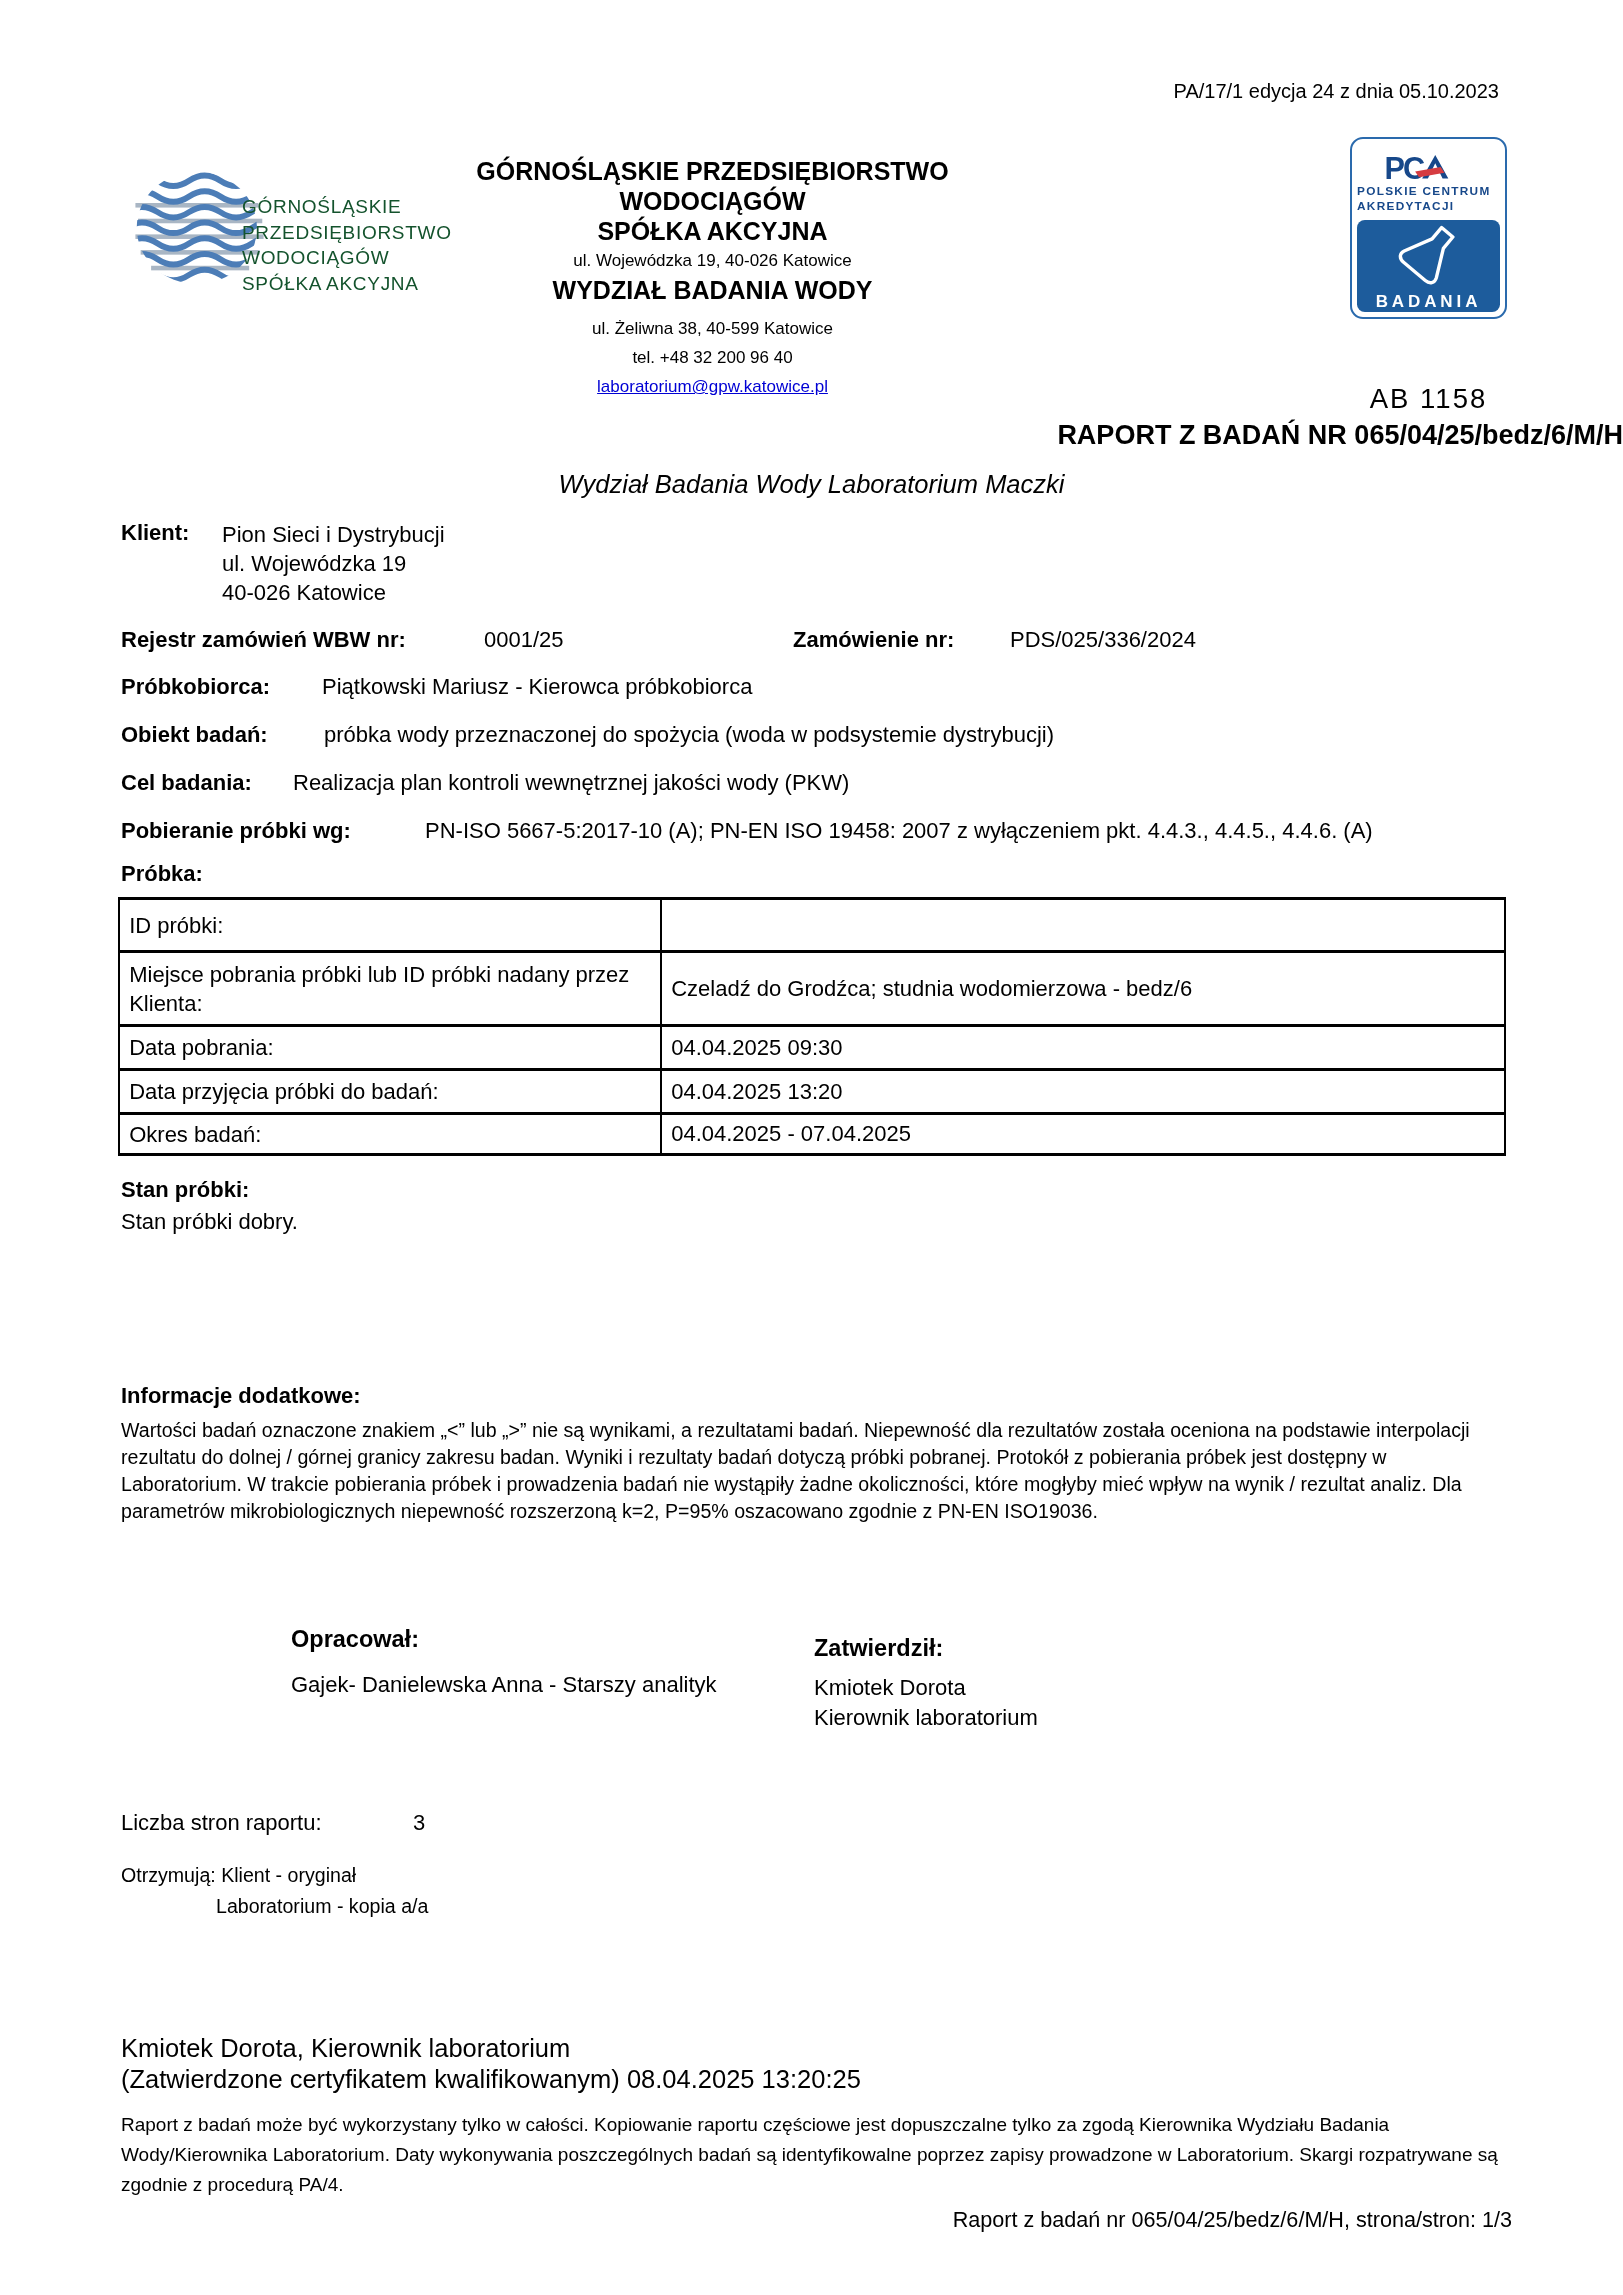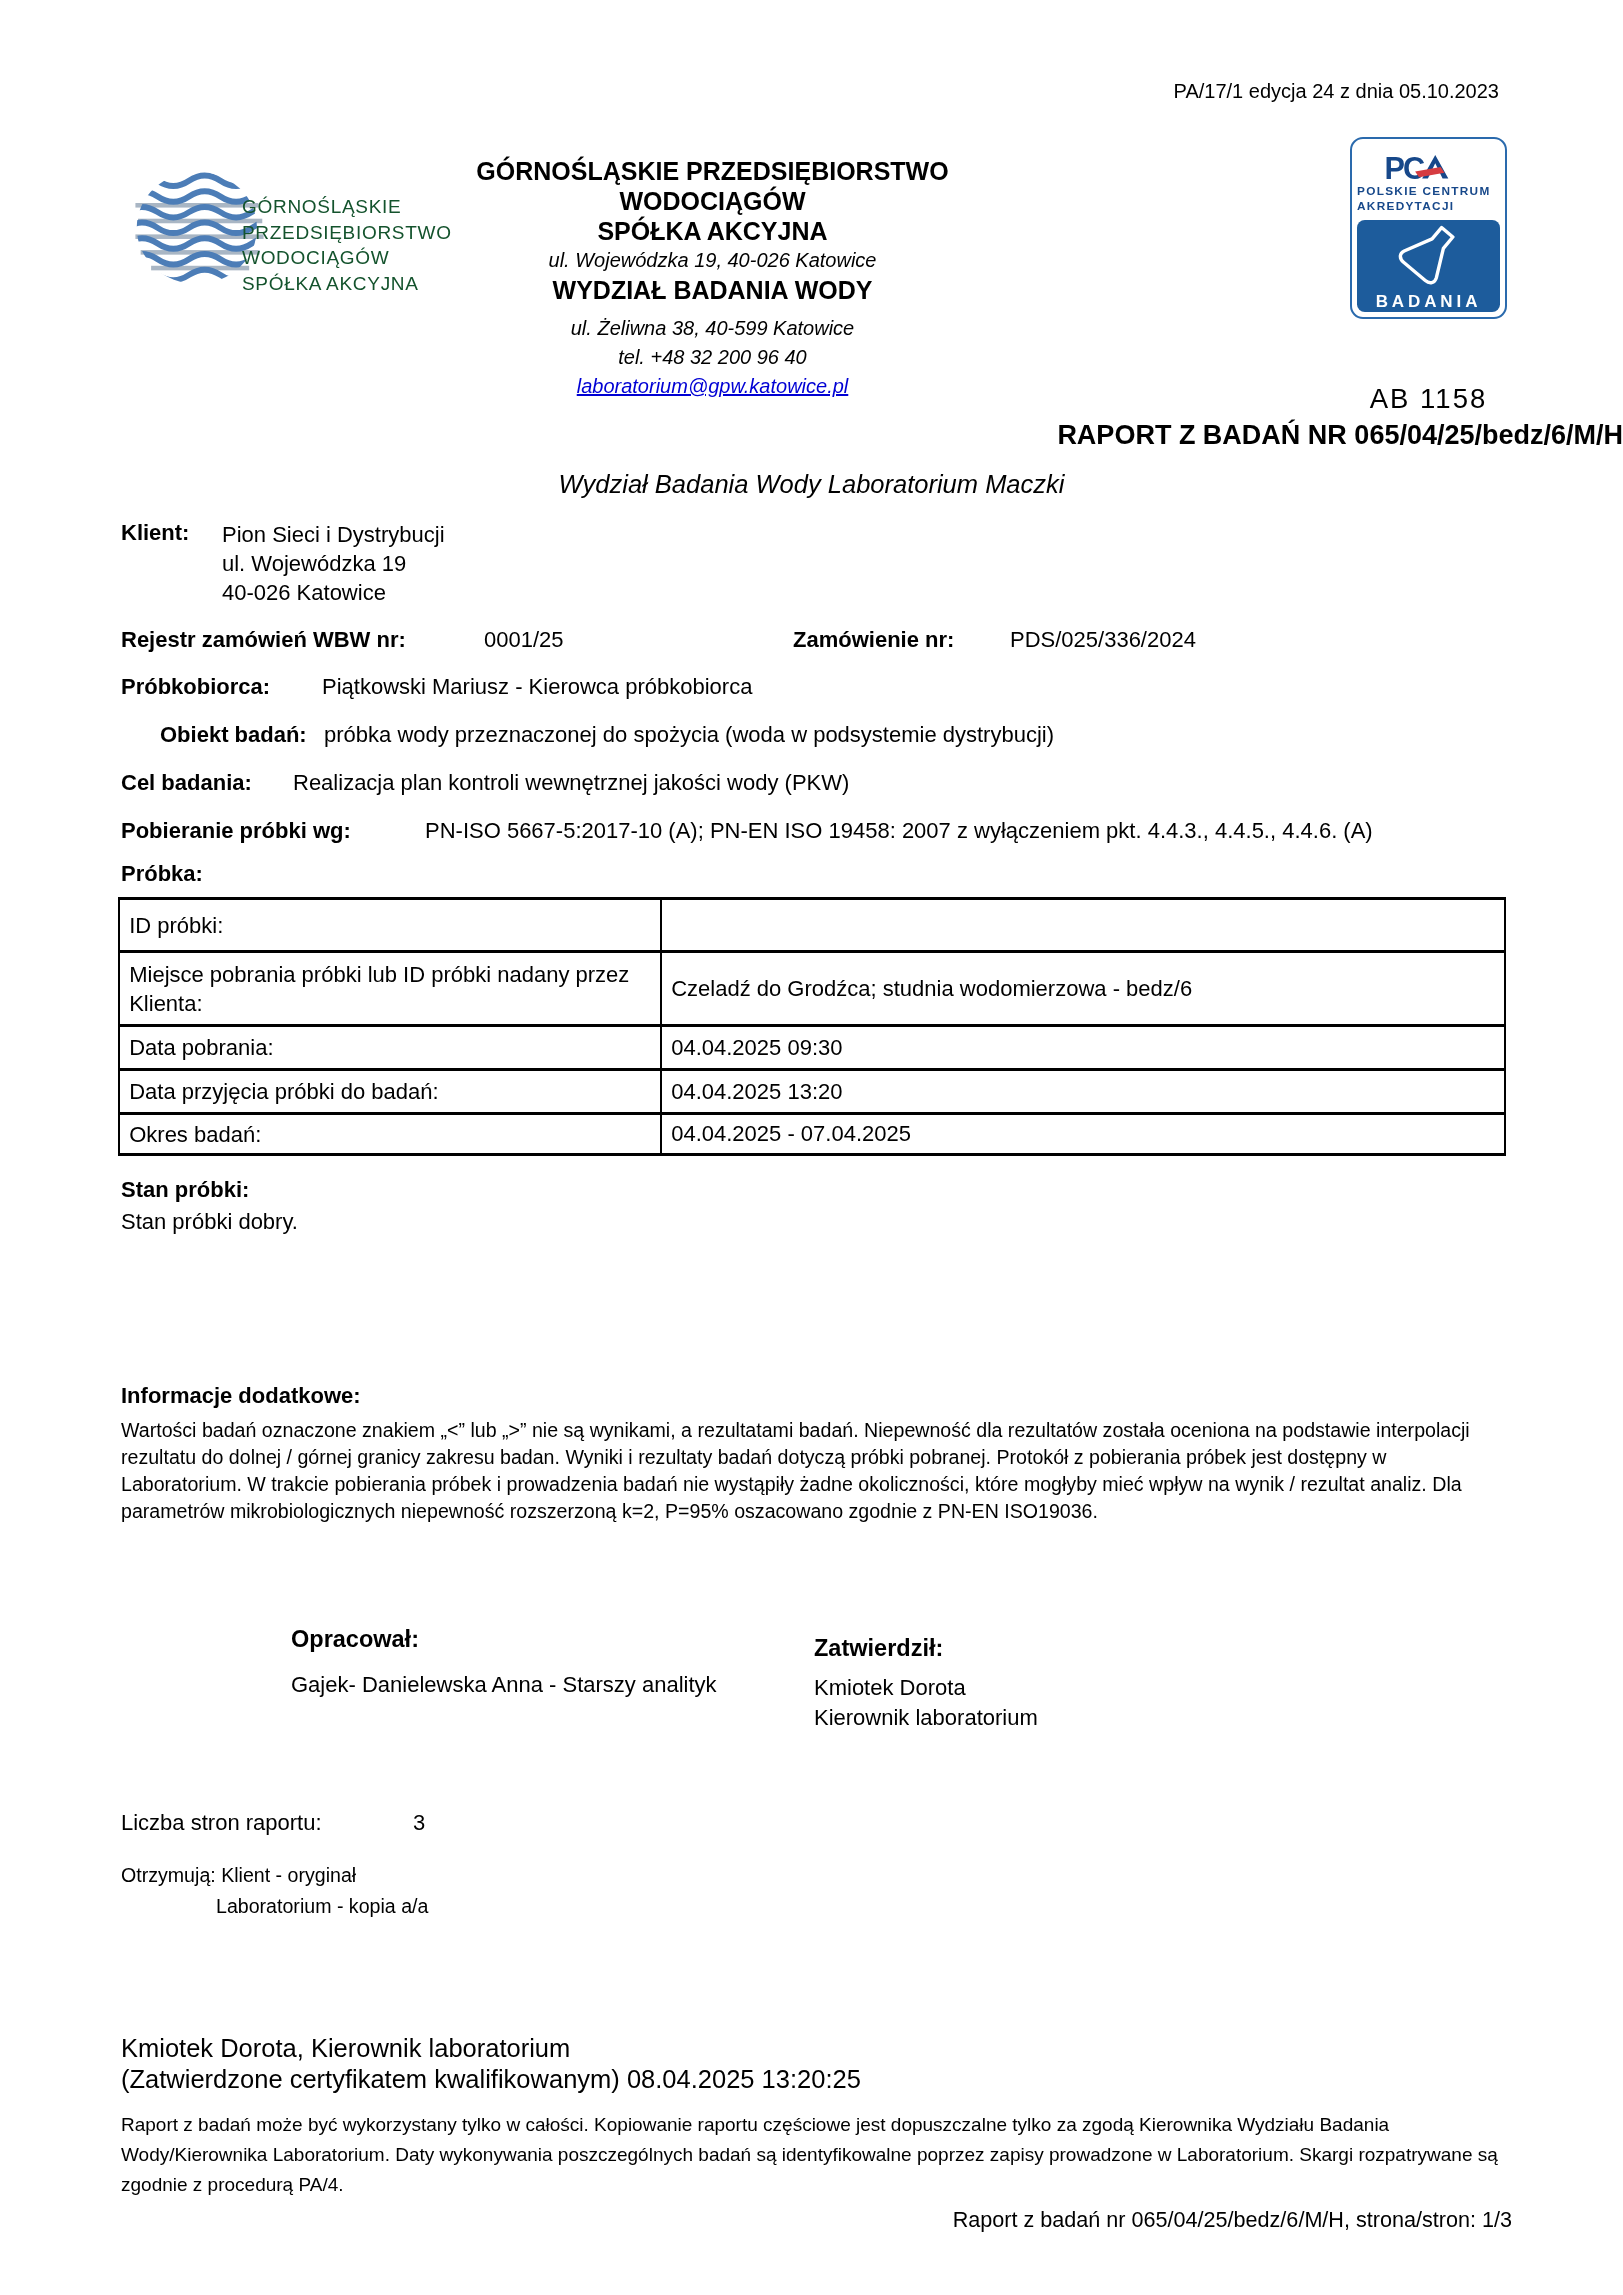--- a/index.html
+++ b/index.html
@@ -7,21 +7,21 @@
     position:relative;width:1623px;height:2295px;background:#ffffff;
     font-family:"Liberation Sans", sans-serif;color:#000;overflow:hidden;
   }
   .abs{position:absolute;}
   .doc-ref{font-size:20px;}
   
   .logo-text{font-size:19px;line-height:25.5px;color:#14532d;letter-spacing:0.7px;}
   
   .hc{width:621px;text-align:center;}
   .hc .big{font-size:25px;font-weight:bold;line-height:30px;}
-  .hc .med{font-size:20px;line-height:29px;font-style:italic;}
+  .hc .med{font-size:17px;line-height:29px;}
   .hc .gap{margin-top:9.2px;}
   .email-link{color:#0000d4;text-decoration:underline;cursor:pointer;}
   
   .pca-badge{
     width:157px;height:182px;border:2.6px solid #2a6aad;border-radius:13px;
     background:#fff;box-sizing:border-box;display:flex;flex-direction:column;
     align-items:flex-start;padding:5px;
   }
   .pca-sub{font-size:11.8px;font-weight:bold;color:#17488a;letter-spacing:1.3px;line-height:15.7px;text-align:center;}
   .pca-panel{
@@ -133,21 +133,21 @@
   </div>
 
   <div class="abs lbl" style="left:121px;top:627px;">Rejestr zamówień WBW nr:</div>
   <div class="abs val" style="left:484px;top:627px;">0001/25</div>
   <div class="abs lbl" style="left:793px;top:627px;">Zamówienie nr:</div>
   <div class="abs val" style="left:1010px;top:627px;">PDS/025/336/2024</div>
 
   <div class="abs lbl" style="left:121px;top:674px;">Próbkobiorca:</div>
   <div class="abs val" style="left:322px;top:674px;">Piątkowski Mariusz - Kierowca próbkobiorca</div>
 
-  <div class="abs lbl" style="left:121px;top:722px;margin-left:39px;">Obiekt badań:</div>
+  <div class="abs lbl" style="left:121px;top:722px;">Obiekt badań:</div>
   <div class="abs val" style="left:324px;top:722px;">próbka wody przeznaczonej do spożycia (woda w podsystemie dystrybucji)</div>
 
   <div class="abs lbl" style="left:121px;top:770px;">Cel badania:</div>
   <div class="abs val" style="left:293px;top:770px;">Realizacja plan kontroli wewnętrznej jakości wody (PKW)</div>
 
   <div class="abs lbl" style="left:121px;top:818px;">Pobieranie próbki wg:</div>
   <div class="abs val" style="left:425px;top:818px;">PN-ISO 5667-5:2017-10 (A); PN-EN ISO 19458: 2007 z wyłączeniem pkt. 4.4.3., 4.4.5., 4.4.6. (A)</div>
 
   <div class="abs lbl" style="left:121px;top:861px;">Próbka:</div>
 

